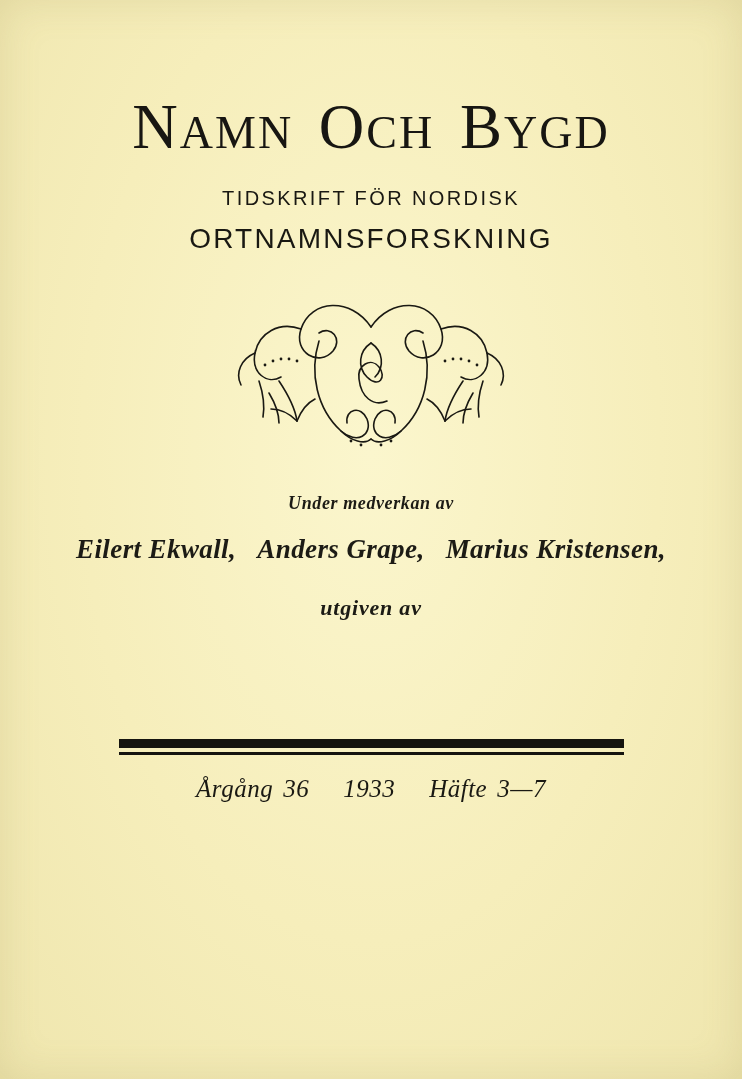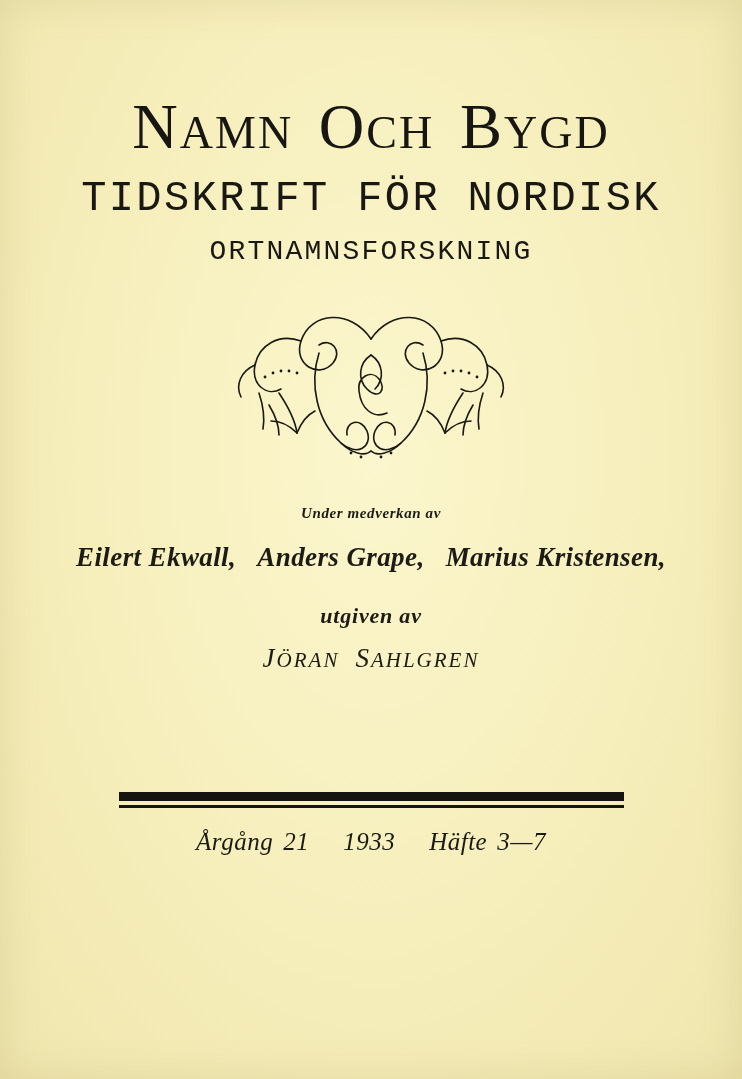--- a/index.html
+++ b/index.html
@@ -44,30 +44,30 @@
     line-height: 1;
     white-space: nowrap;
     color: #171612;
     text-align: center;
   }
   .title .cap { font-size: 63px; }
   .title .sc { font-size: 46px; }
   .title .word { margin: 0 4px; }
 
   .subtitle1 {
-    margin-top: 16px;
-    font-family: Liberation Mono, monospace;
-    font-size: 42px;
+    margin-top: 28px;
+    font-family: Liberation Sans, sans-serif;
+    font-size: 20px;
     letter-spacing: 2.4px;
     color: #191812;
     white-space: nowrap;
   }
   .subtitle2 {
     margin-top: 13px;
-    font-family: Liberation Mono, monospace;
+    font-family: Liberation Sans, sans-serif;
     font-size: 28px;
     letter-spacing: 2.2px;
     color: #191812;
     white-space: nowrap;
   }
 
   .ornament {
     margin-top: 26px;
     width: 340px;
     height: 178px;
@@ -76,21 +76,21 @@
 
   .credit-block {
     margin-top: 34px;
     text-align: center;
     color: #1c1b15;
   }
   .under-label {
     font-family: "Liberation Serif", serif;
     font-style: italic;
     font-weight: bold;
-    font-size: 15px;
+    font-size: 18px;
     letter-spacing: 0.6px;
   }
   .editors {
     margin-top: 16px;
     font-family: "Liberation Serif", serif;
     font-style: italic;
     font-weight: bold;
     font-size: 27px;
     letter-spacing: 0.4px;
     line-height: 1.45;
@@ -214,29 +214,26 @@
   <div class="credit-block">
     <div class="under-label">Under medverkan av</div>
     <div class="editors">
       <div class="line">
         <span class="name">Eilert Ekwall,</span>
         <span class="name">Anders Grape,</span>
         <span class="name">Marius Kristensen,</span>
       </div>
     </div>
     <div class="published-label">utgiven av</div>
-    <div class="editor-main">
-      <span class="big">J</span><span class="small">ÖRAN</span><span class="gap"></span><span class="big">S</span><span class="small">AHLGREN</span>
-    </div>
   </div>
 
   <div class="rule-group">
     <div class="rule-thick"></div>
     <div class="rule-thin"></div>
   </div>
 
   <div class="issue-line">
-    <span class="seg">Årgång</span><span class="sp-sm"></span><span class="seg">21</span><span class="sp-lg"></span><span class="seg">1933</span><span class="sp-lg"></span><span class="seg">Häfte</span><span class="sp-sm"></span><span class="seg">3—7</span>
+    <span class="seg">Årgång</span><span class="sp-sm"></span><span class="seg">36</span><span class="sp-lg"></span><span class="seg">1933</span><span class="sp-lg"></span><span class="seg">Häfte</span><span class="sp-sm"></span><span class="seg">3—7</span>
   </div>
 
 </div>
 
 <div class="edge-shade"></div>
 
 </body></html>

